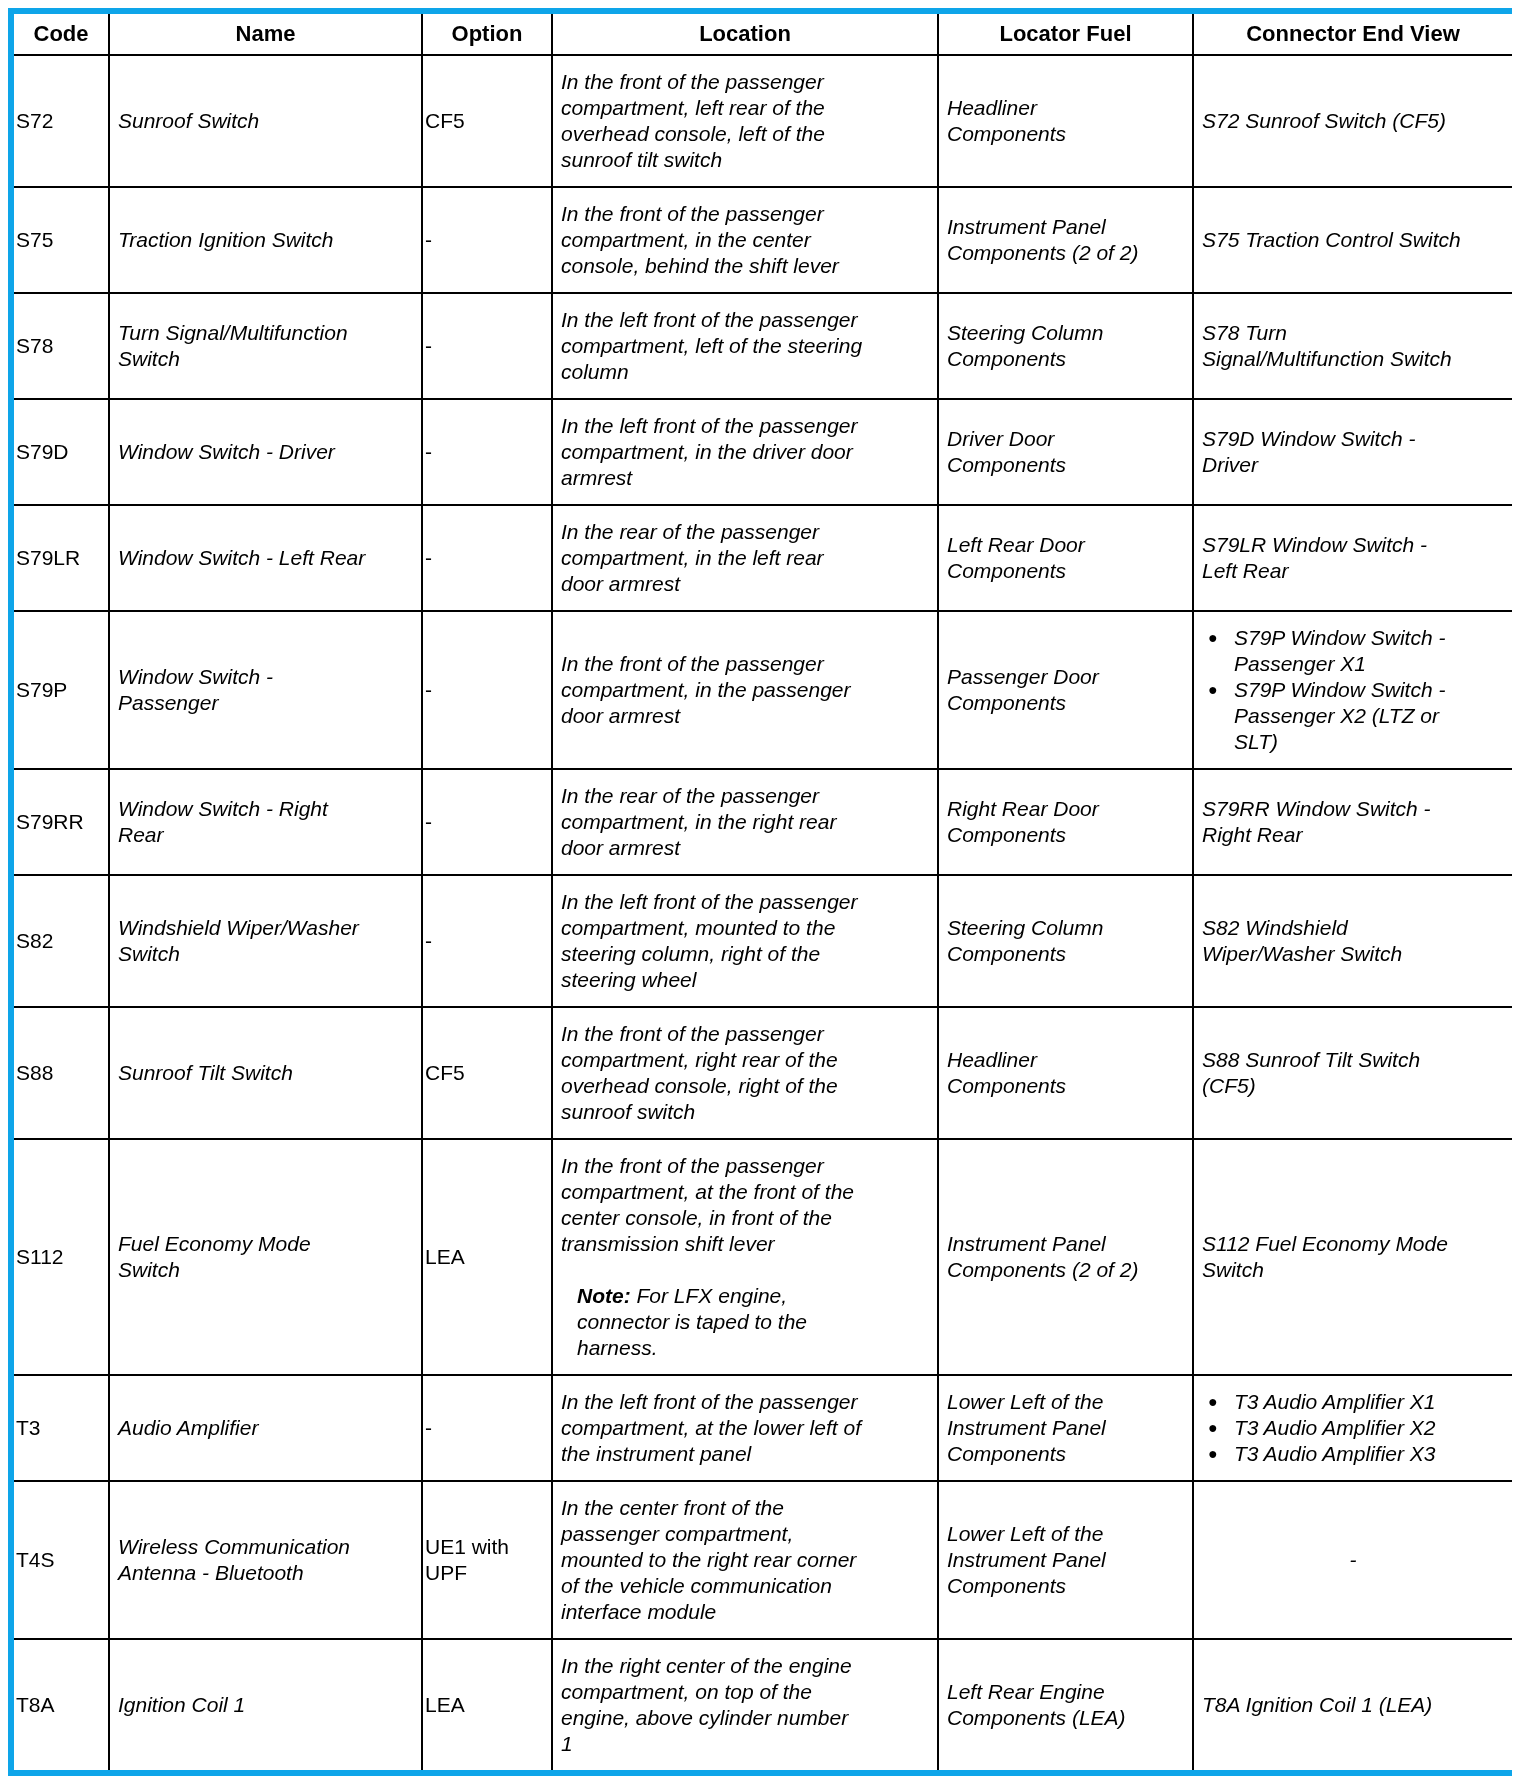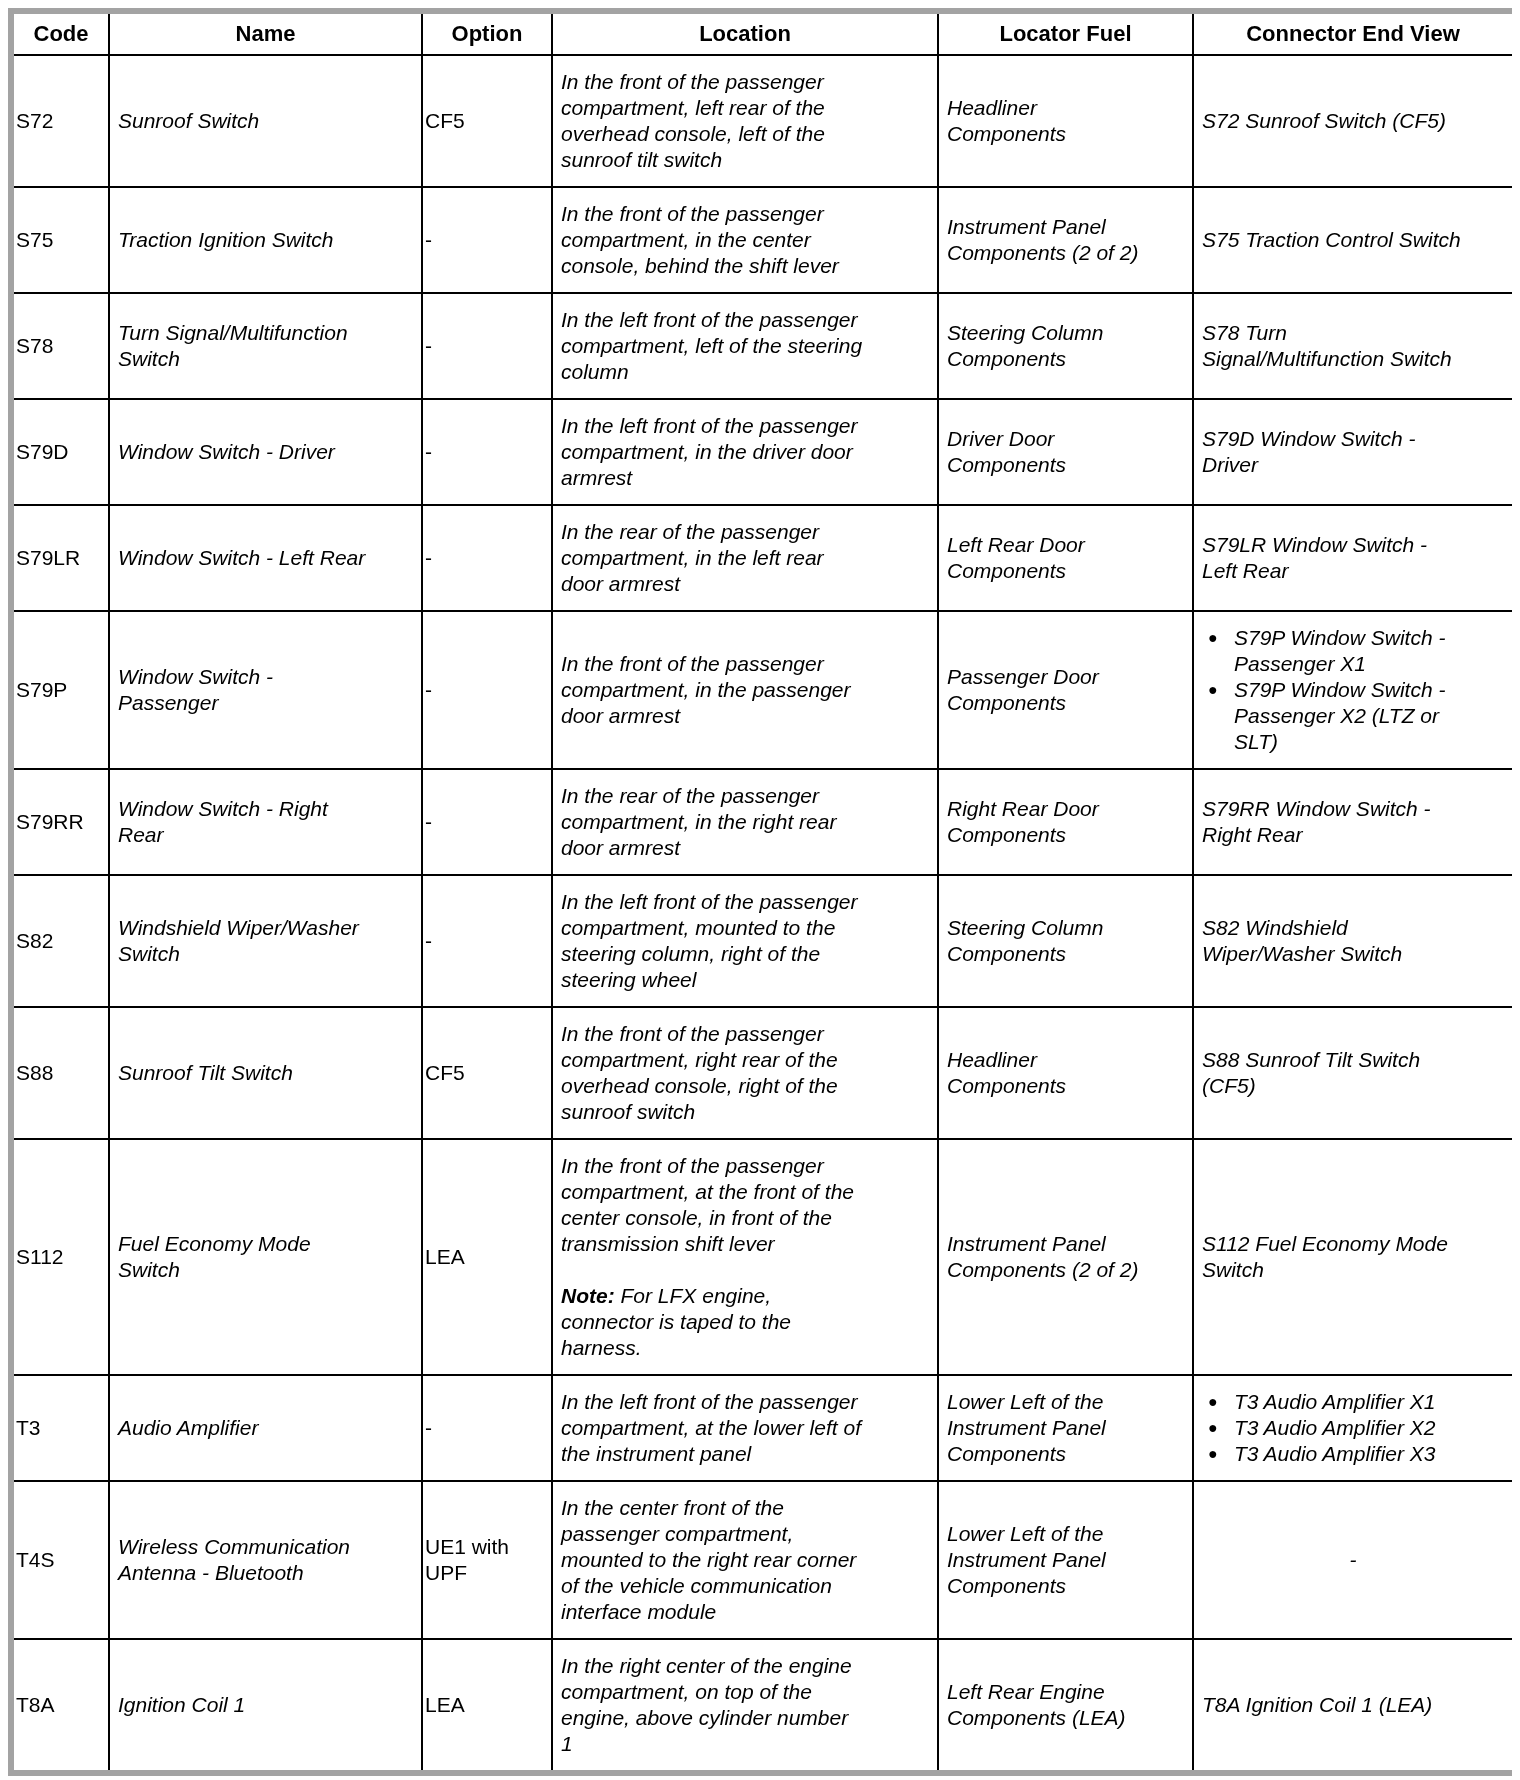--- a/index.html
+++ b/index.html
@@ -6,21 +6,21 @@
   body {
     margin: 8px;
     font-family: "Liberation Sans", sans-serif;
     color: #000000;
     -webkit-font-smoothing: none;
   }
   table.locator {
     border-collapse: collapse;
     table-layout: fixed;
     width: 1504px;
-    border: 6px solid #a3a3a3;
+    border: 6px solid #0ea5e9;
   }
   th, td {
     border: 2px solid #000;
     vertical-align: middle;
     overflow: hidden;
   }
   th {
     font-size: 22px;
     font-weight: bold;
     text-align: center;
@@ -28,21 +28,21 @@
     line-height: 24px;
   }
   td {
     font-size: 21px;
     line-height: 26px;
     padding: 13px 8px;
   }
   td.c-code, td.c-option { padding-left: 2px; padding-right: 2px; }
   td.c-name, td.c-location, td.c-locator, td.c-connector { text-align: left; font-style: italic; }
   .pre { white-space: pre-line; }
-  .note { margin-top: 26px; white-space: pre-line; }
+  .note { margin-top: 26px; white-space: pre-line; margin-left: 16px; }
   .note b { font-weight: bold; }
   .connector-items.dash { text-align: center; }
   .connector-items .item { white-space: pre-line; }
   .connector-items.bullets .item {
     position: relative;
     padding-left: 32px;
   }
   .connector-items.bullets .item::before {
     content: "\25CF";
     position: absolute;

